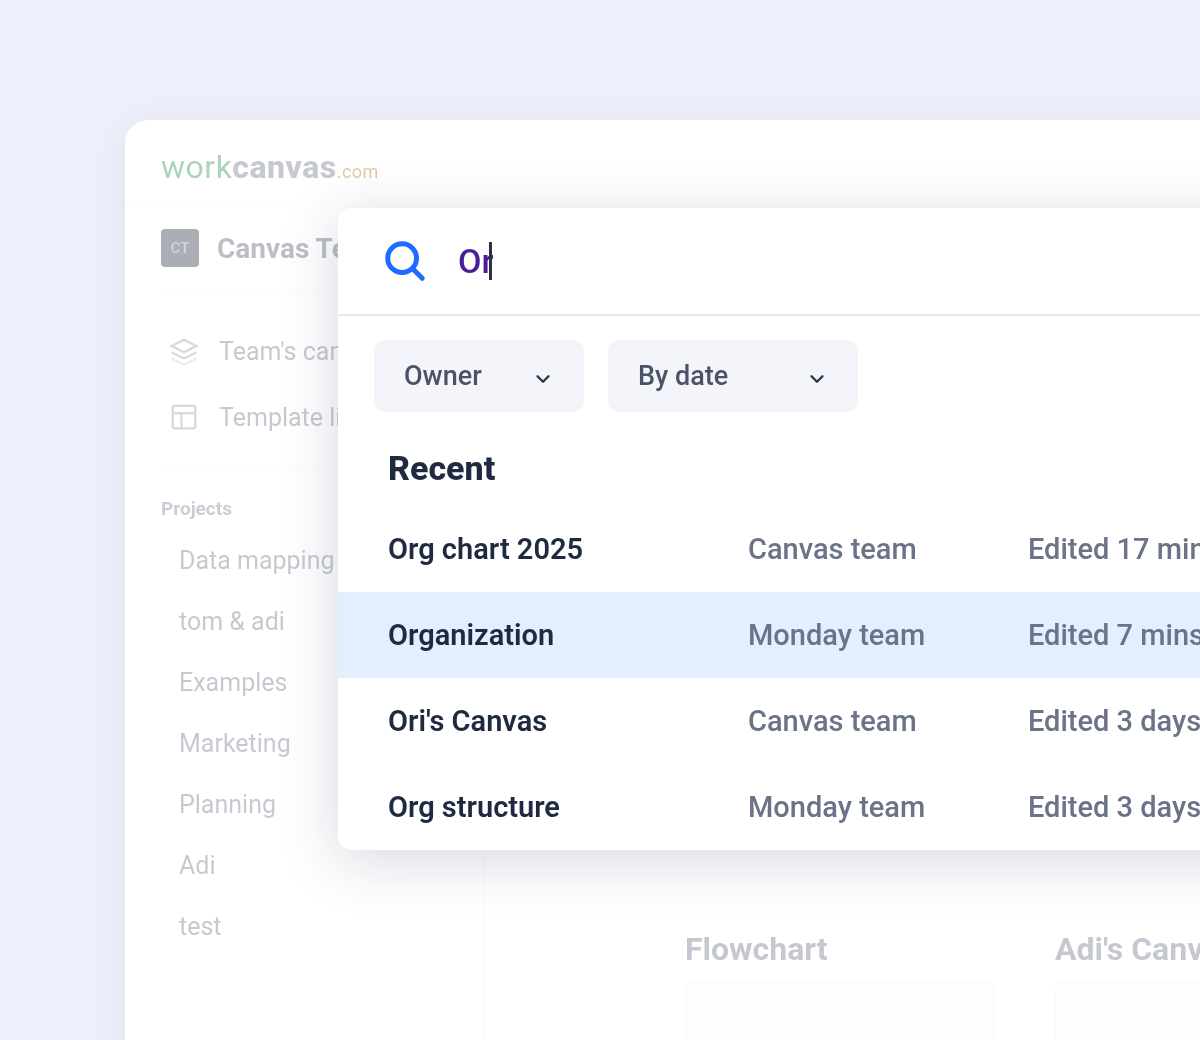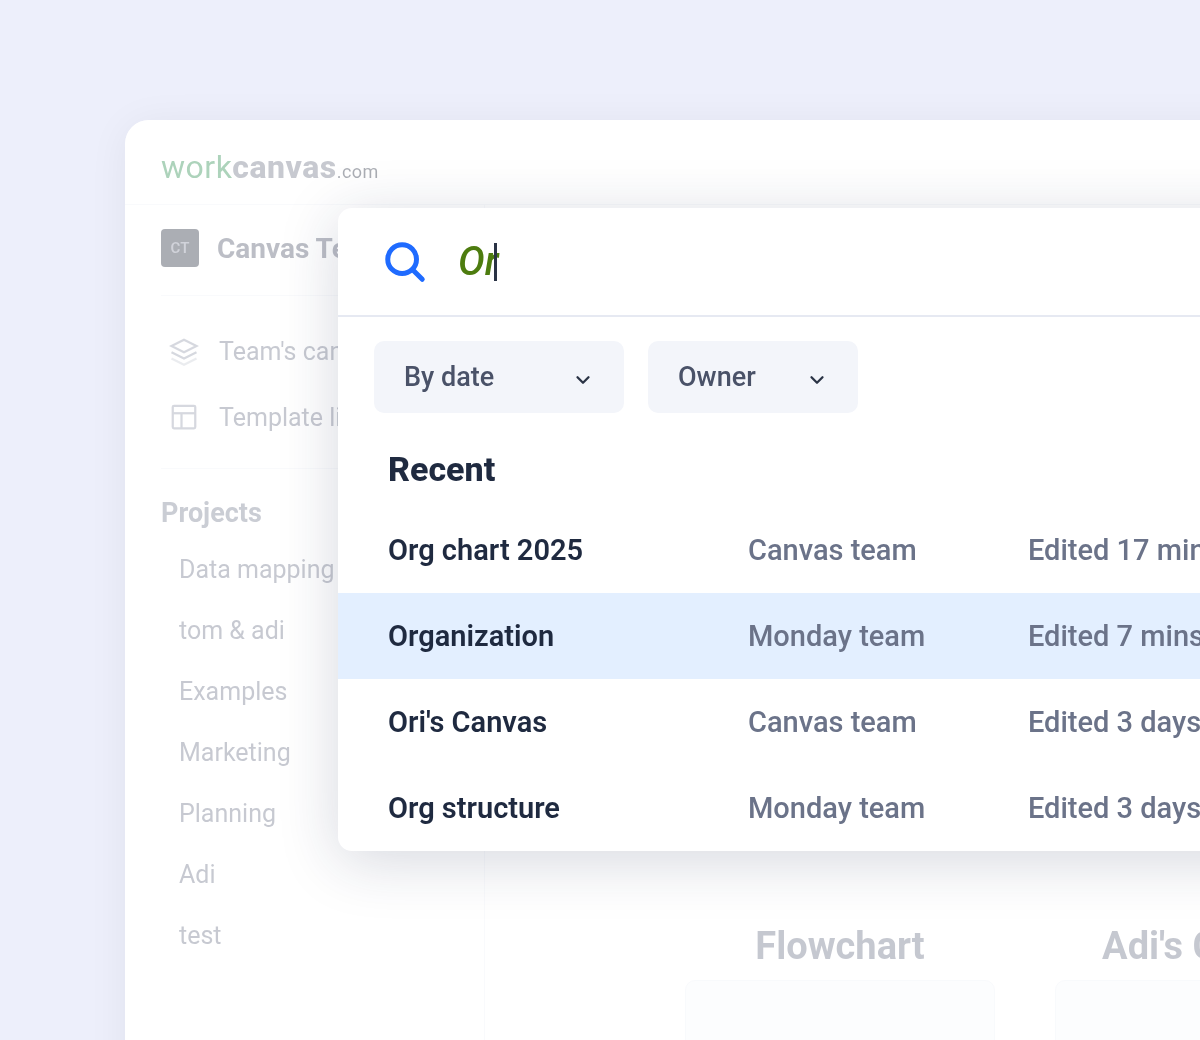--- a/index.html
+++ b/index.html
@@ -38,21 +38,21 @@
       padding: 28px 36px 18px 36px;
       border-bottom: 1px solid #eef0f5;
     }
     .logo {
       font-size: 32px;
       letter-spacing: 0.5px;
       color: #70788a;
     }
     .logo .light { font-weight: 400; color: #15803d; }
     .logo .bold { font-weight: 800; color: #5f6678; }
-    .logo .dom { font-size: 18px; font-weight: 400; color: #0f172a; }
+    .logo .dom { font-size: 18px; font-weight: 400; color: #a16207; }
     .body-row {
       display: flex;
     }
     .sidebar {
       width: 360px;
       padding: 24px 16px 0 36px;
       border-right: 1px solid #eef0f5;
       height: 900px;
     }
     .team-header {
@@ -91,43 +91,43 @@
       font-size: 25px;
       color: #5e667c;
     }
     .nav-icon {
       width: 30px;
       height: 30px;
       color: #8a91a3;
       flex-shrink: 0;
     }
     .projects-heading {
-      font-size: 27px;
+      font-size: 19px;
       font-weight: 700;
       color: #686f84;
       padding: 28px 0 10px 0;
     }
     .project-item {
       font-size: 25px;
       color: #5e667c;
       padding: 16px 0 16px 18px;
     }
     .main-cards {
       position: absolute;
       right: -40px;
       bottom: -60px;
       display: flex;
       gap: 60px;
       z-index: 2;
     }
     .card-title {
-      font-size: 38px;
+      font-size: 32px;
       font-weight: 700;
       color: #5b6278;
-      text-align: center;
+      text-align: left;
       padding-bottom: 12px;
     }
     .card-placeholder {
       width: 310px;
       height: 200px;
       background: #f7f8fb;
       border-radius: 10px;
       border: 1px solid #eceff6;
     }
     
@@ -151,28 +151,27 @@
     }
     .search-icon-wrap {
       width: 46px;
       height: 46px;
       color: #1f6bff;
       display: flex;
       align-items: center;
       justify-content: center;
     }
     .search-input {
-      font-size: 40px;
-      color: #4d7c0f;
+      font-size: 34px;
+      color: #4c1d95;
       font-weight: 500;
       border: none;
       outline: none;
       flex: 1;
       background: transparent;
-      font-style: italic;
     }
     .cursor-bar {
       display: inline-block;
       width: 3px;
       height: 38px;
       background: #2a3345;
       vertical-align: middle;
       margin-left: -4px;
     }
     .filters {
@@ -296,36 +295,36 @@
           <circle cx="10.5" cy="10.5" r="7.5"></circle>
           <path d="m16 16 5 5"></path>
         </svg>
     </span>
     <div style="display:flex;align-items:center;flex:1">
       <span class="search-input" style="flex:0 0 auto">Or</span>
         <span class="cursor-bar"></span>
     </div>
   </div>
   <div class="filters">
+    <div class="filter-chip">
+      <span>Owner</span>
+      <span class="chevron">
+        <svg viewBox="0 0 24 24" fill="none" stroke="currentColor" stroke-width="2.5" stroke-linecap="round" stroke-linejoin="round">
+            <path d="m6 9 6 6 6-6"></path>
+          </svg>
+      </span>
+    </div>
     <div class="filter-chip" style="min-width:250px">
       <span>By date</span>
       <span class="chevron">
         <svg viewBox="0 0 24 24" fill="none" stroke="currentColor" stroke-width="2.5" stroke-linecap="round" stroke-linejoin="round">
             <path d="m6 9 6 6 6-6"></path>
           </svg>
       </span>
     </div>
-    <div class="filter-chip">
-      <span>Owner</span>
-      <span class="chevron">
-        <svg viewBox="0 0 24 24" fill="none" stroke="currentColor" stroke-width="2.5" stroke-linecap="round" stroke-linejoin="round">
-            <path d="m6 9 6 6 6-6"></path>
-          </svg>
-      </span>
-    </div>
   </div>
   <div class="section-title">Recent</div>
 
   <div class="result-row">
     <div class="result-title">Org chart 2025</div>
     <div class="result-team">Canvas team</div>
     <div class="result-time">Edited 17 mins ago</div>
   </div>
   <div class="result-row highlighted">
     <div class="result-title">Organization</div>

